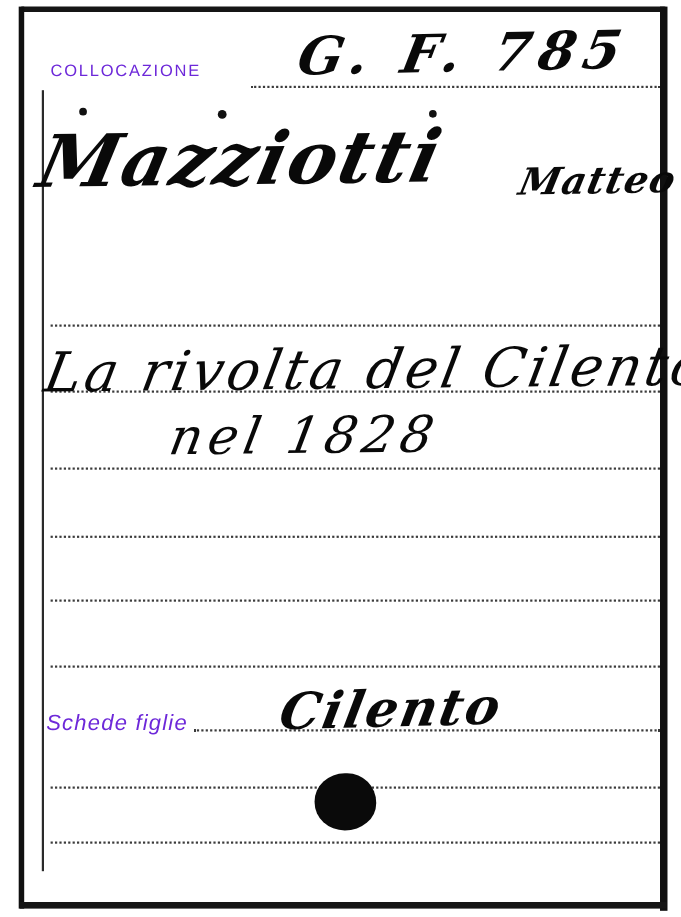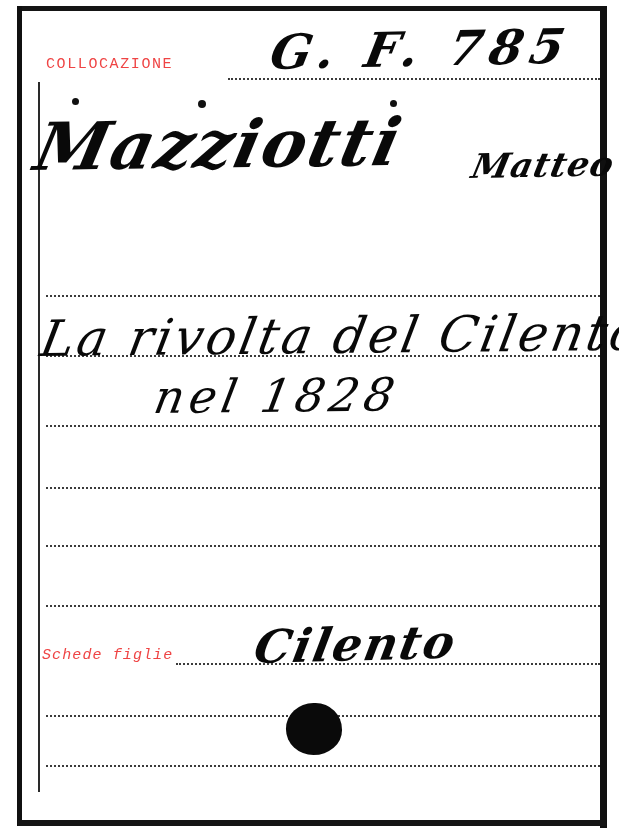--- a/index.html
+++ b/index.html
@@ -71,33 +71,33 @@
   
   .rule {
     position: absolute;
     height: 0;
     border-top: 2px dotted #3b3b3b;
   }
 
   
   .printed {
     position: absolute;
-    font-family: Liberation Mono, monospace;
-    color: #ef4444;
+    font-family: Liberation Sans, sans-serif;
+    color: #6d28d9;
     letter-spacing: 1.2px;
     white-space: nowrap;
   }
   #label-collocazione {
     left: 46px; top: 56px;
     font-size: 15px;
     letter-spacing: 1.6px;
   }
   #label-schede {
     left: 42px; top: 647px;
-    font-size: 15px;
+    font-size: 20px;
     font-style: italic;
     letter-spacing: 1.1px;
   }
 
   
   .hand {
     position: absolute;
     font-family: "DejaVu Serif", serif;
     font-style: italic;
     color: #090909;

